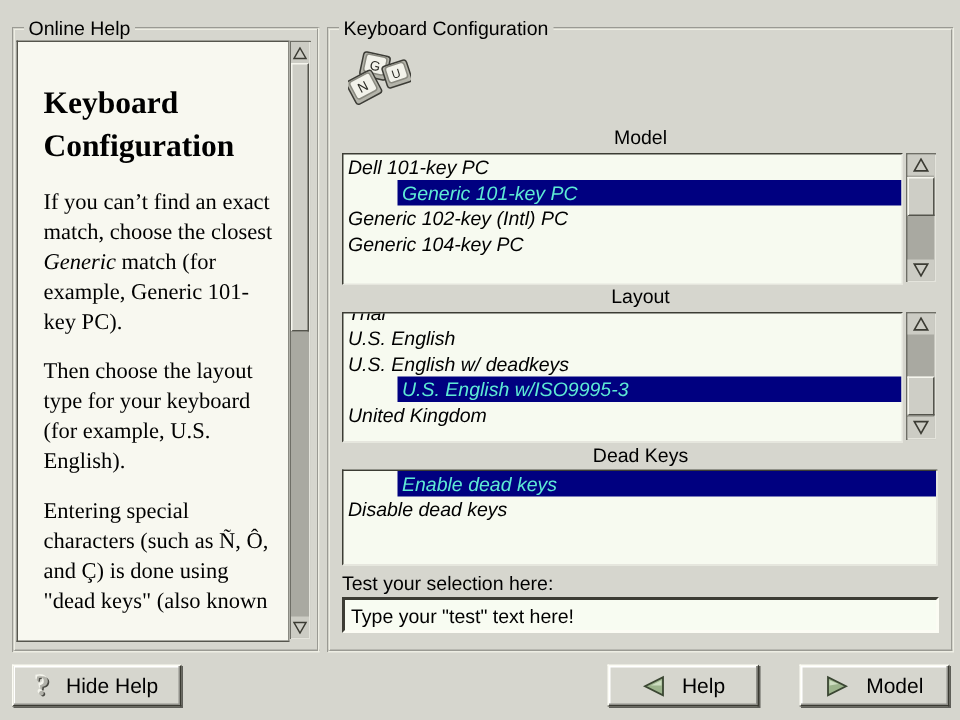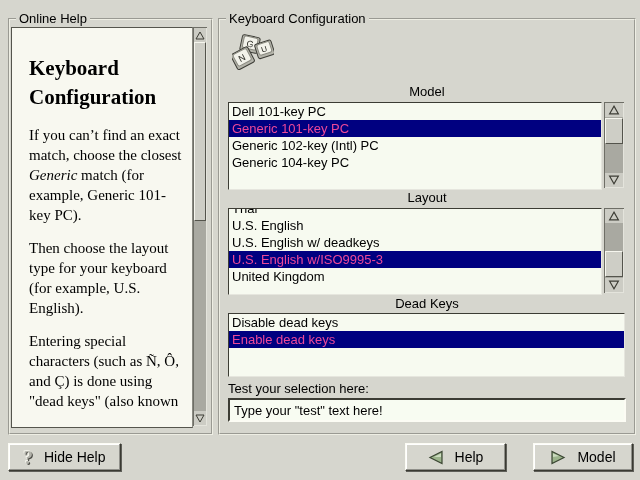--- a/index.html
+++ b/index.html
@@ -68,23 +68,23 @@
   .gtk-list{
     position:absolute;background:#f7faf0;overflow:hidden;
     border:1px solid;border-color:#3c3c34 #e6e6de #e6e6de #3c3c34;
   }
   #model-list{left:8px;top:82px;width:372px;height:86px;}
   #layout-list{left:8px;top:188px;width:372px;height:85px;}
   #layout-list .list-row:first-child{margin-top:-9px;}
   #dead-list{left:8px;top:293px;width:395px;height:62px;}
   .list-row{
     height:17px;line-height:17px;font-size:13px;
-    padding-left:3px;white-space:nowrap;
-  }
-  .list-row.selected{background:#000080;color:#ec4899;}
+    padding-left:3px;white-space:nowrap;font-style:italic;
+  }
+  .list-row.selected{background:#000080;color:#5eead4;margin-left:36px;}
   #test-label{position:absolute;left:8px;top:361px;font-size:13px;}
   #test-input{
     position:absolute;left:8px;top:378px;width:386px;height:18px;
     background:#f8fcf2;border:2px solid;
     border-color:#3c3c34 #fcfcf4 #fcfcf4 #3c3c34;
     font-family:"Liberation Sans",sans-serif;font-size:13px;
     padding:1px 4px;outline:none;color:#000;
   }
   .kbd-icon{position:absolute;left:12px;top:13px;}
 
@@ -198,22 +198,22 @@
     <div class="sb-thumb"></div>
     <div class="sb-arrow down">
       <svg width="12" height="10" viewBox="0 0 10 9">
           <polygon points="1,1 9,1 5,8" fill="#ccccc4" stroke="#3c3c34" stroke-width="1"></polygon>
         </svg>
     </div>
   </div>
 
   <div id="deadkeys-label" class="section-label">Dead Keys</div>
   <div id="dead-list" class="gtk-list">
+      <div class="list-row selected">Enable dead keys</div>
       <div class="list-row">Disable dead keys</div>
-      <div class="list-row selected">Enable dead keys</div>
     </div>
 
   <div id="test-label">Test your selection here:</div>
   <input id="test-input" type="text" value="Type your &quot;test&quot; text here!" style="">
 </div>
 
 <div id="hide-help-btn" class="gtk-btn">
   <span class="qmark">?</span>
   <span>Hide Help</span>
 </div>

